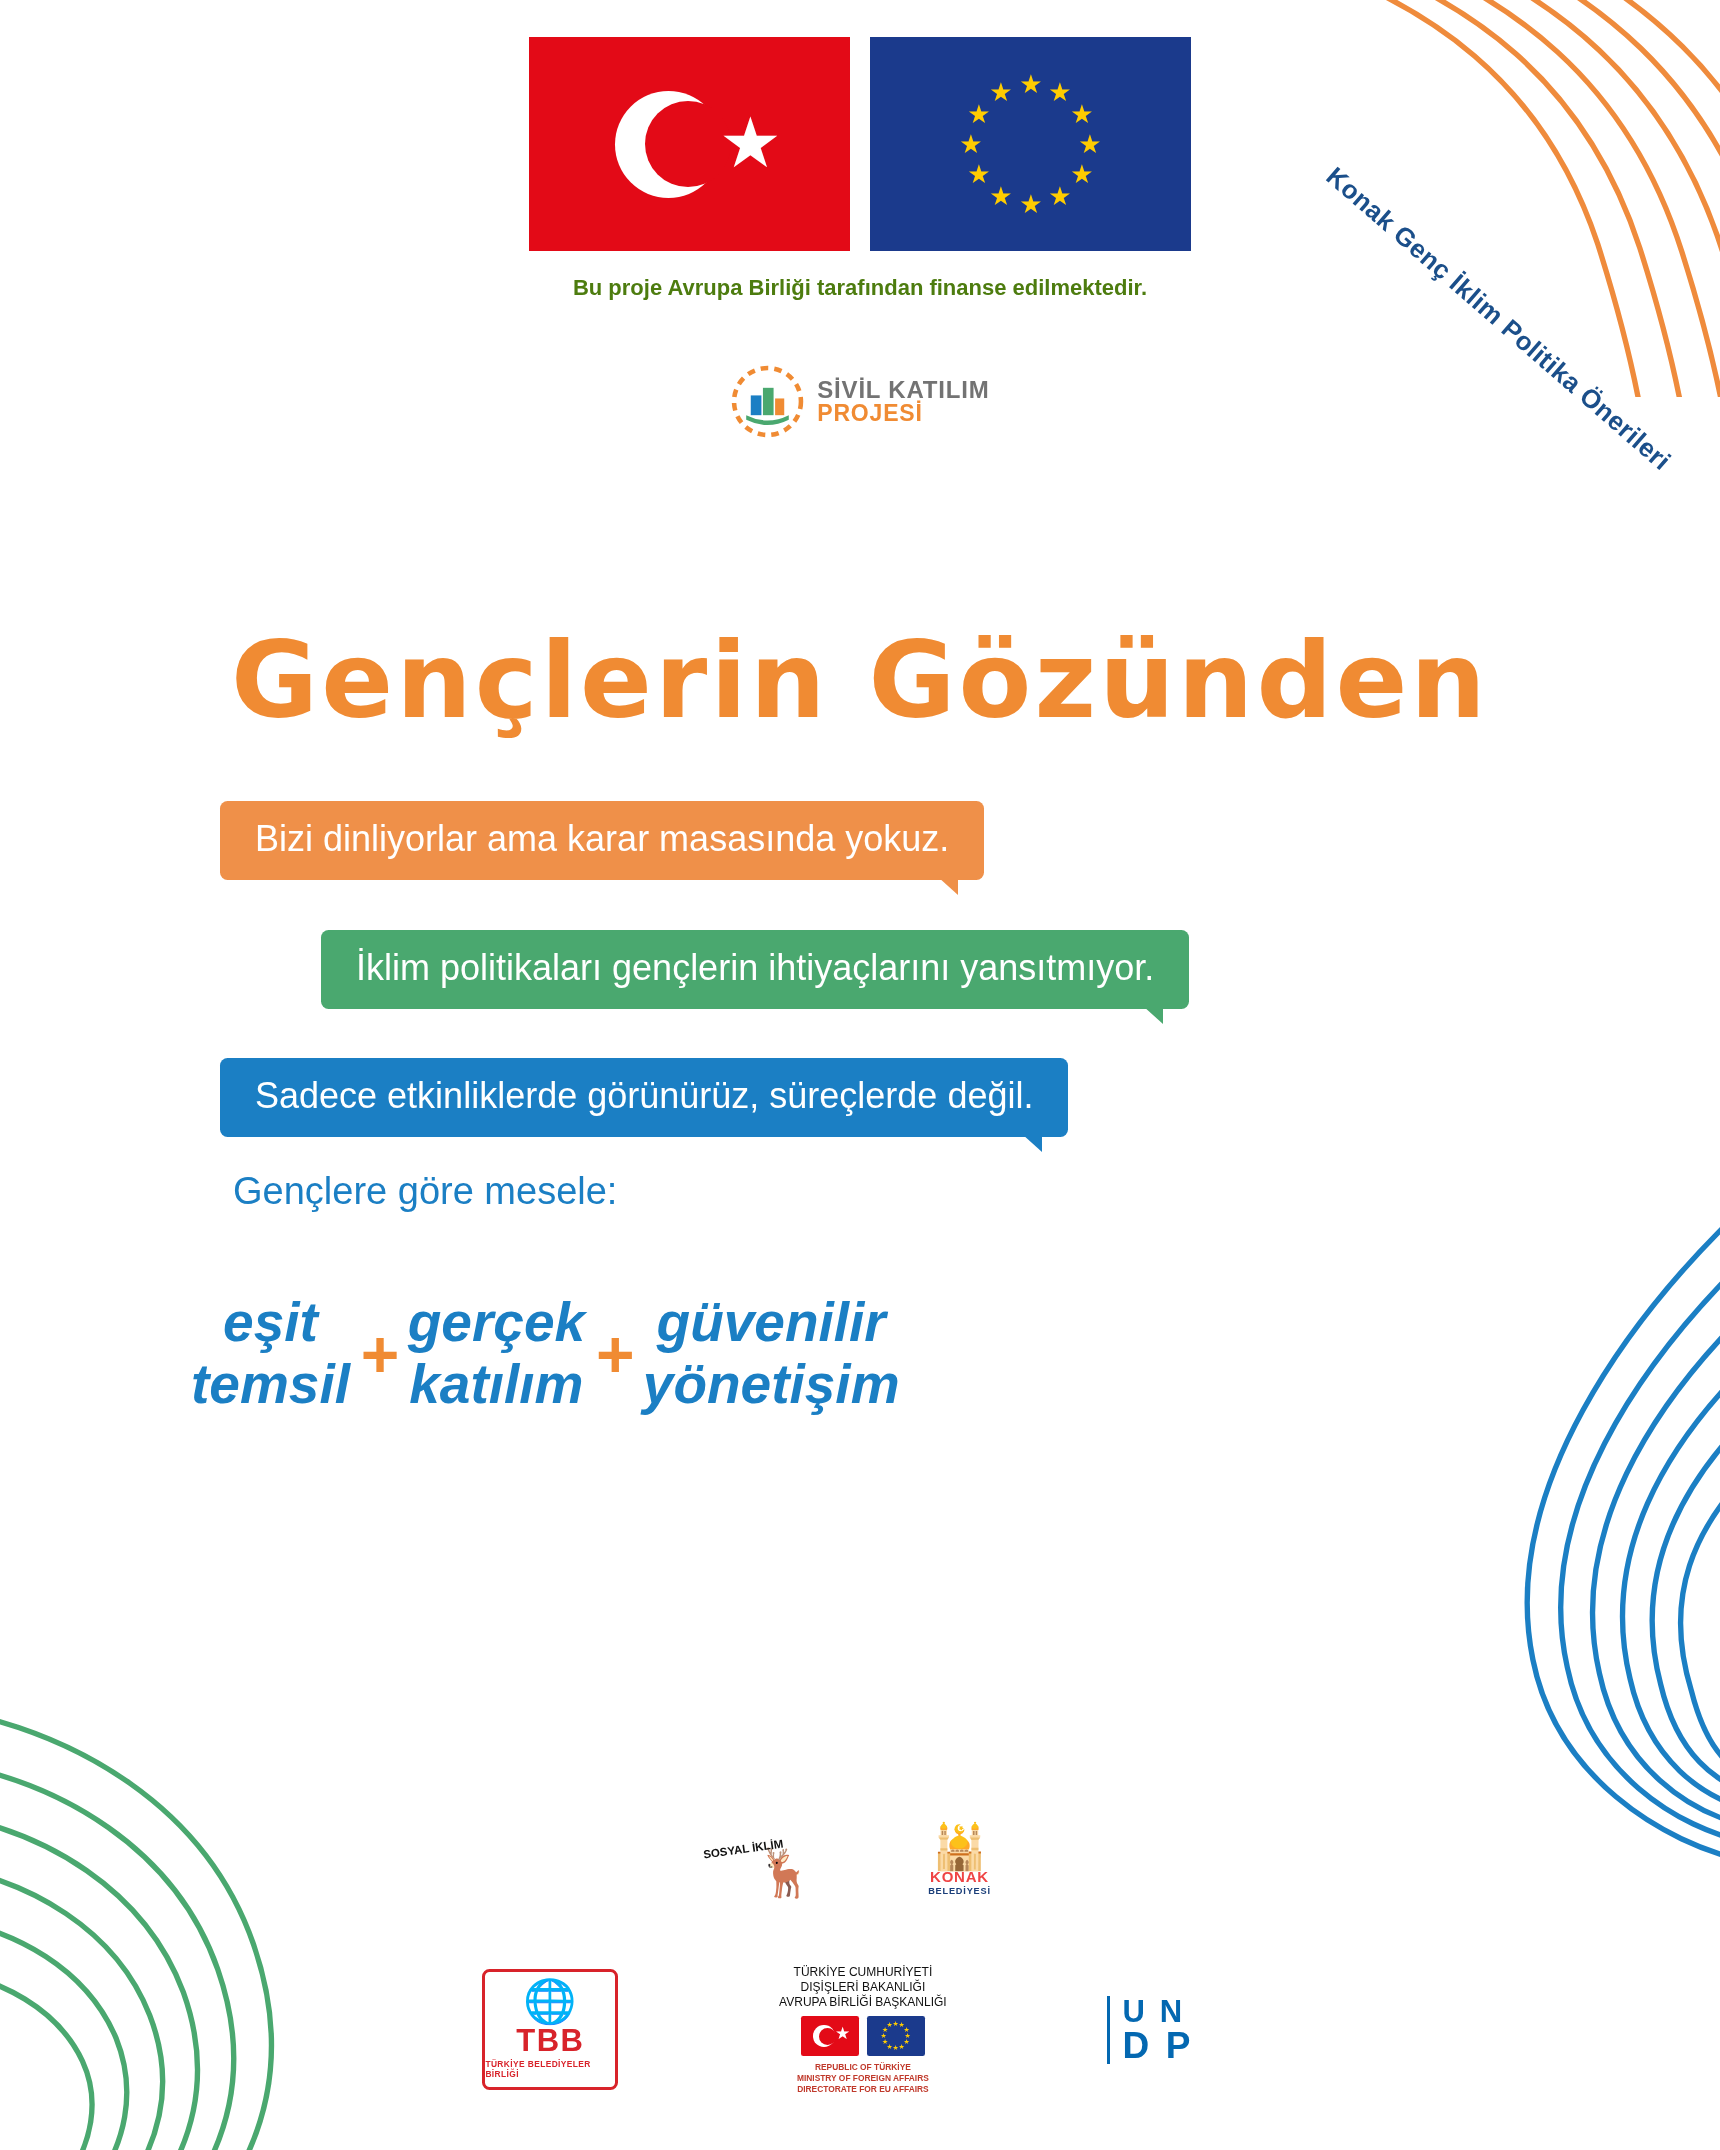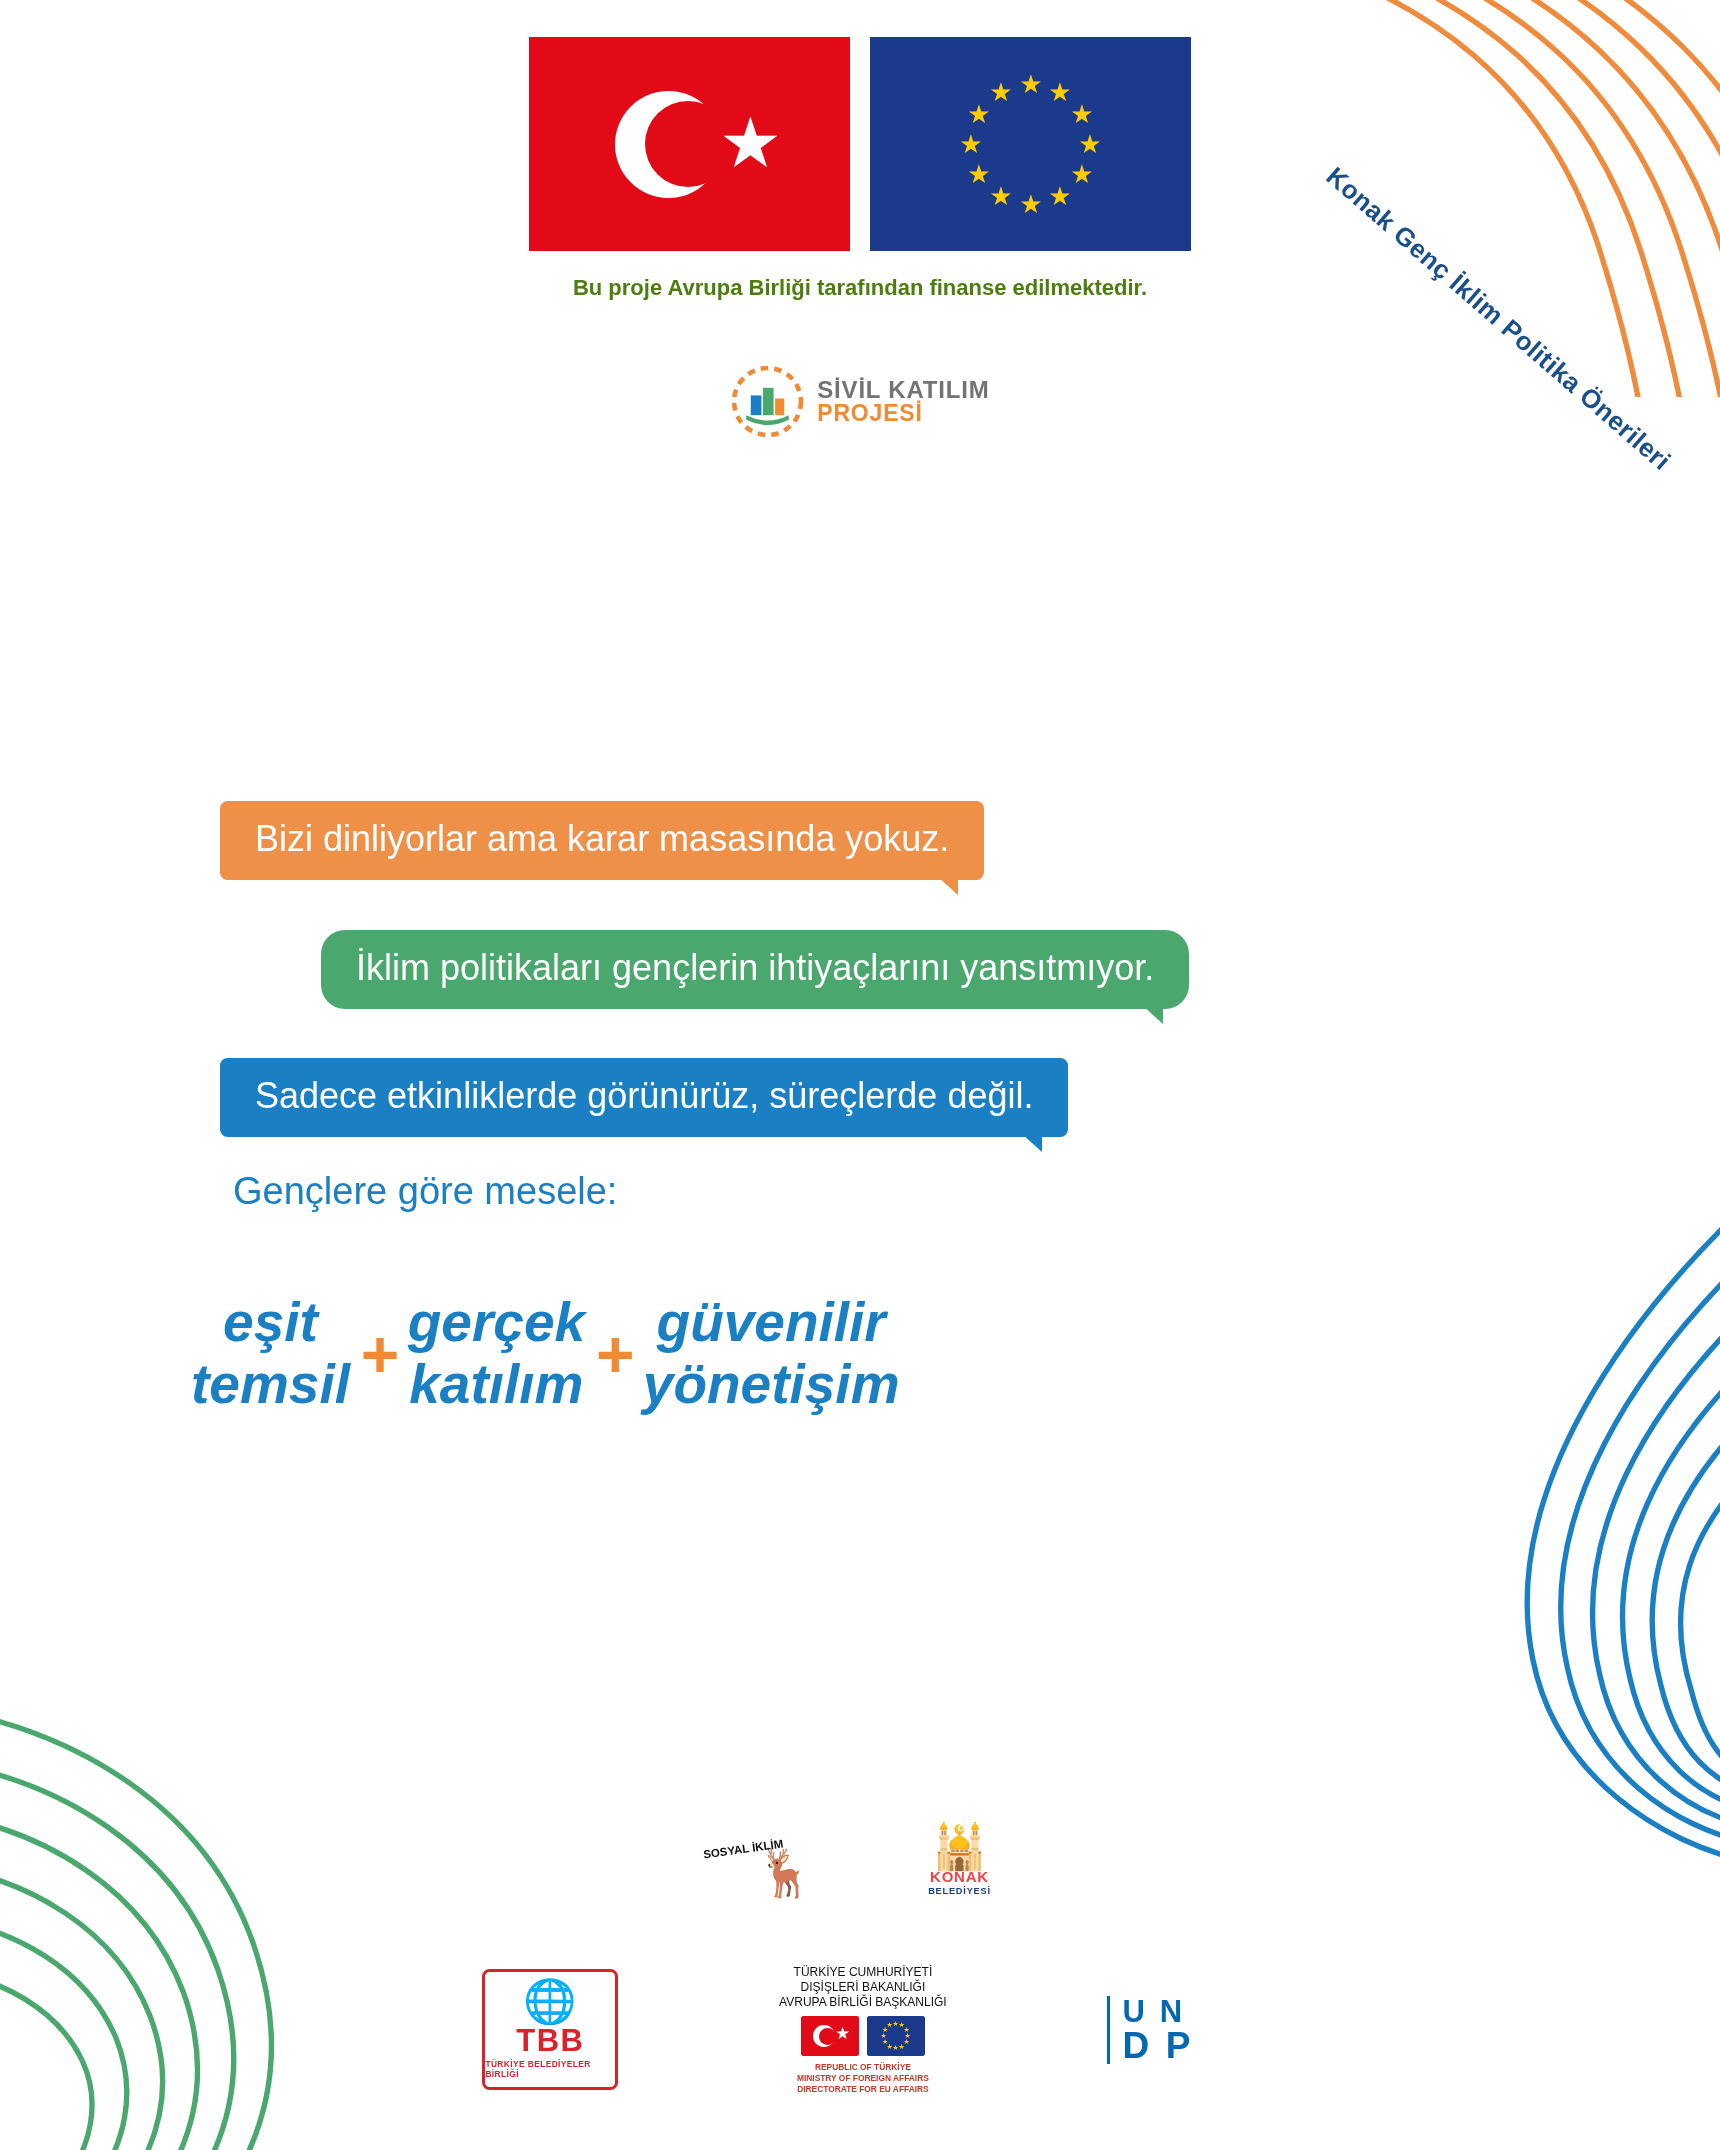--- a/index.html
+++ b/index.html
@@ -192,21 +192,20 @@
     left: 220px;
     background: #ef9049;
     color: #ef9049;
     text-decoration: underline;
   }
   .bubble-2 {
     top: 930px;
     left: 321px;
     background: #4aa86f;
     color: #4aa86f;
-    border-radius: 24px;
   }
   .bubble-3 {
     top: 1058px;
     left: 220px;
     background: #1b7fc4;
     color: #1b7fc4;
   }
   .bubble span { color: #ffffff; }
 
   .lead-line {
@@ -501,20 +500,21 @@
         <rect x="58" y="44" width="12" height="22" fill="#f08b33"></rect>
         <path d="M20 66 Q 48 80 76 66 L 76 72 Q 48 86 20 72 Z" fill="#4aa86f"></path>
       </svg>
     </div>
     <div class="pl-text">
       <div class="l1">SİVİL KATILIM</div>
       <div class="l2">PROJESİ</div>
     </div>
   </div>
 
+  <div class="headline">Gençlerin Gözünden</div>
 
   <div class="bubble bubble-1">
     <span>Bizi dinliyorlar ama karar masasında yokuz.</span>
   </div>
   <div class="bubble bubble-2">
     <span>İklim politikaları gençlerin ihtiyaçlarını yansıtmıyor.</span>
   </div>
   <div class="bubble bubble-3">
     <span>Sadece etkinliklerde görünürüz, süreçlerde değil.</span>
   </div>

